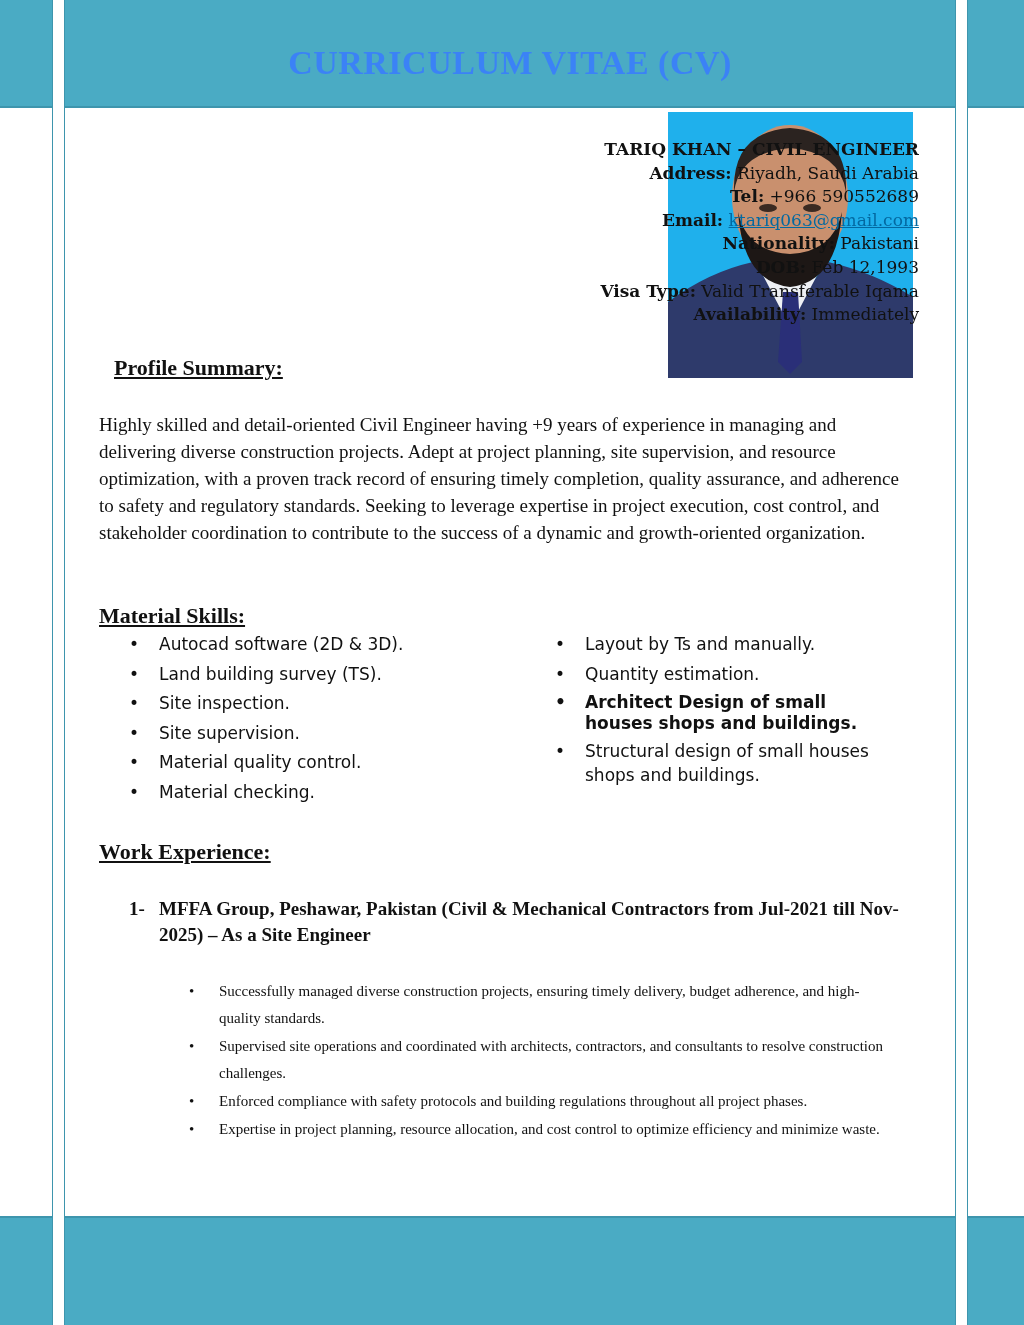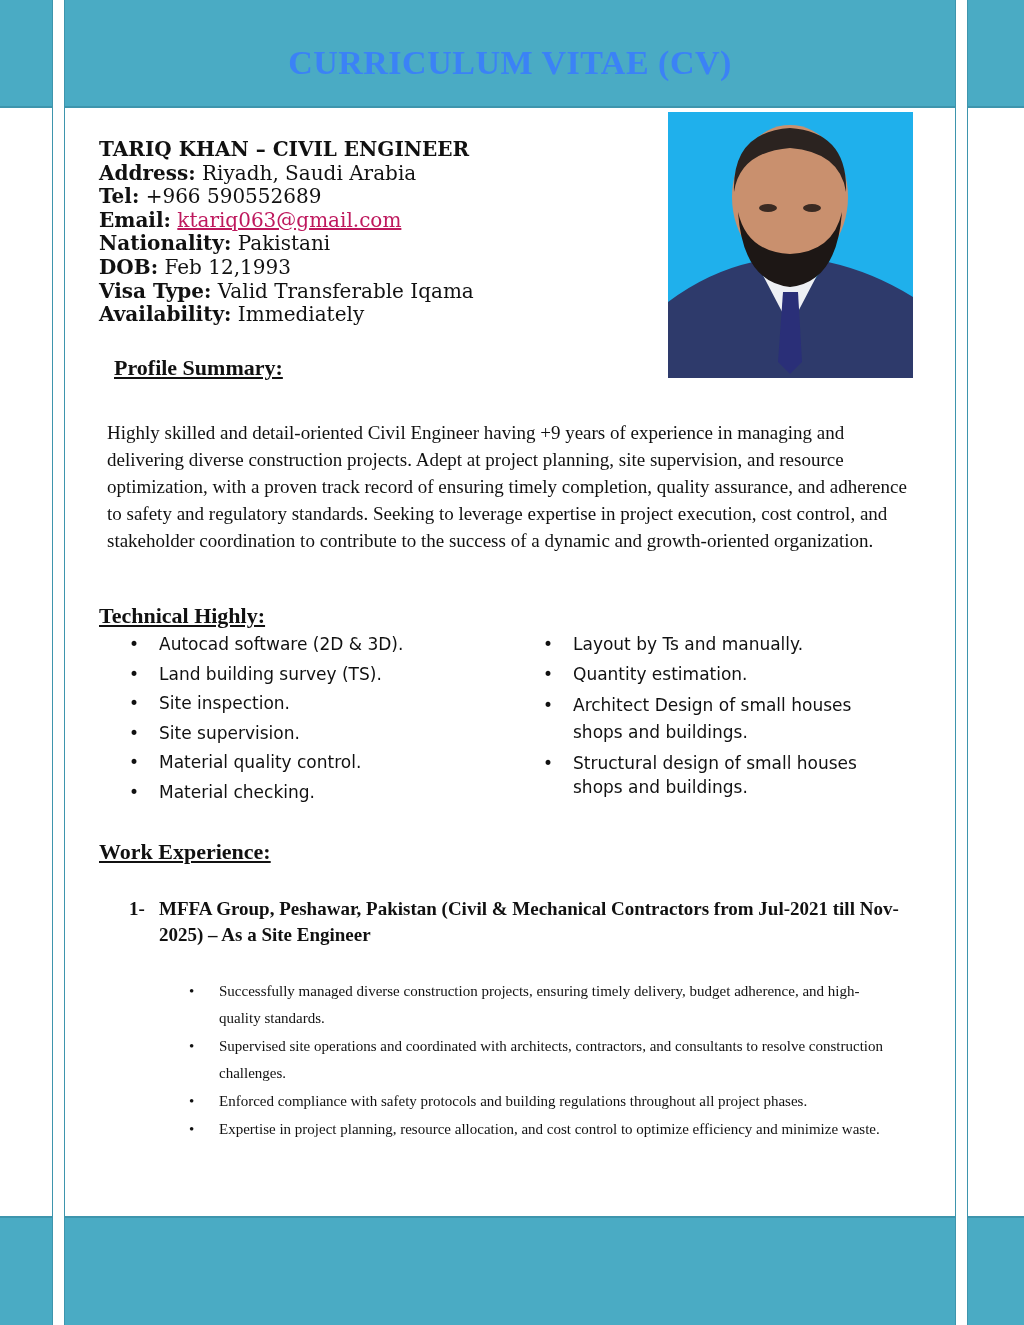--- a/index.html
+++ b/index.html
@@ -9,28 +9,28 @@
   .band.top { top:0; height:106px; border-bottom:2px solid #3e95ad; }
   .band.bottom { top:1216px; height:109px; border-top:2px solid #3e95ad; }
   .vgap { position:absolute; top:0; height:1325px; width:11px; background:#ffffff;
           border-left:1px solid #3e95ad; border-right:1px solid #3e95ad; }
   .vgap.left { left:52px; }
   .vgap.right { left:955px; }
   .title { position:absolute; top:44px; left:65px; width:890px; text-align:center;
            color:#3b82f6; font-family:"Liberation Serif", serif; font-weight:bold;
            font-size:34px; letter-spacing:0.5px; }
   .content { position:absolute; left:99px; top:138px; width:820px; }
-  .info { font-size:20px; line-height:23.6px; }
+  .info { font-size:17px; line-height:23.6px;text-align:right; }
   .info .row b { font-weight:bold; }
-  .info a { color:#be185d; text-decoration:underline; }
+  .info a { color:#0369a1; text-decoration:underline; }
   .photo { position:absolute; left:668px; top:112px; width:245px; height:266px;
            background:#1fb0ec; overflow:hidden; }
   h2 { font-family:"Liberation Serif", serif; font-size:22px; font-weight:bold;
        text-decoration:underline; margin:0; }
-  .summary { font-family:"Liberation Serif", serif; font-size:19px; line-height:27px; margin:8px; }
+  .summary { font-family:"Liberation Serif", serif; font-size:19px; line-height:27px; margin:0; }
   .skills { position:absolute; top:0; left:0; width:820px; }
   .skills ul { list-style:none; margin:0; padding:0; position:absolute; top:30px;
                font-family:"DejaVu Sans", sans-serif; font-size:17px; }
   .skills li { position:relative; padding-left:30px; line-height:23.5px; margin-bottom:6px; }
   .skills li::before { content:"•"; position:absolute; left:0; top:0; }
   .exp-head { font-family:"Liberation Serif", serif; font-weight:bold; font-size:19px; line-height:26px;
               position:relative; padding-left:30px; }
   .exp-head .num { position:absolute; left:0; top:0; }
   .exp-list { list-style:none; margin:0; padding:0; font-family:"Liberation Serif", serif;
               font-size:15px; line-height:27px; }
@@ -70,33 +70,33 @@
     <div class="row"><b>Nationality:</b><span> Pakistani</span></div>
     <div class="row"><b>DOB:</b><span> Feb 12,1993</span></div>
     <div class="row"><b>Visa Type:</b><span> Valid Transferable Iqama</span></div>
     <div class="row"><b>Availability:</b><span> Immediately</span></div>
   </div>
 
   <h2 style="position:absolute; top:217px;margin-left:15px;">Profile Summary:</h2>
   <p class="summary" style="position:absolute; top:273px; width:800px;">Highly skilled and detail-oriented Civil Engineer having +9 years of experience in managing and delivering diverse construction projects. Adept at project planning, site supervision, and resource optimization, with a proven track record of ensuring timely completion, quality assurance, and adherence to safety and regulatory standards. Seeking to leverage expertise in project execution, cost control, and stakeholder coordination to contribute to the success of a dynamic and growth-oriented organization.</p>
 
   <div class="skills" style="top:465px;">
-    <h2>Technical Highly:</h2>
+    <h2>Material Skills:</h2>
     <ul style="left:30px; width:420px;">
       <li>Autocad software (2D &amp; 3D).</li>
       <li>Land building survey (TS).</li>
       <li>Site inspection.</li>
       <li>Site supervision.</li>
       <li>Material quality control.</li>
       <li>Material checking.</li>
     </ul>
-    <ul style="left:444px; width:340px;">
+    <ul style="left:456px; width:340px;">
       <li>Layout by Ts and manually.</li>
       <li>Quantity estimation.</li>
-      <li style="line-height:27px;">Architect Design of small houses shops and buildings.</li>
+      <li style="line-height:21px;font-weight:bold;">Architect Design of small houses shops and buildings.</li>
       <li>Structural design of small houses shops and buildings.</li>
     </ul>
   </div>
 
   <h2 style="position:absolute; top:701px;">Work Experience:</h2>
 
   <div style="position:absolute; top:758px; left:30px; width:770px;">
     <div class="exp-head">
       <span class="num">1-</span>
       <span>MFFA Group, Peshawar, Pakistan (Civil &amp; Mechanical Contractors from Jul-2021 till Nov-2025) – As a Site Engineer</span>

